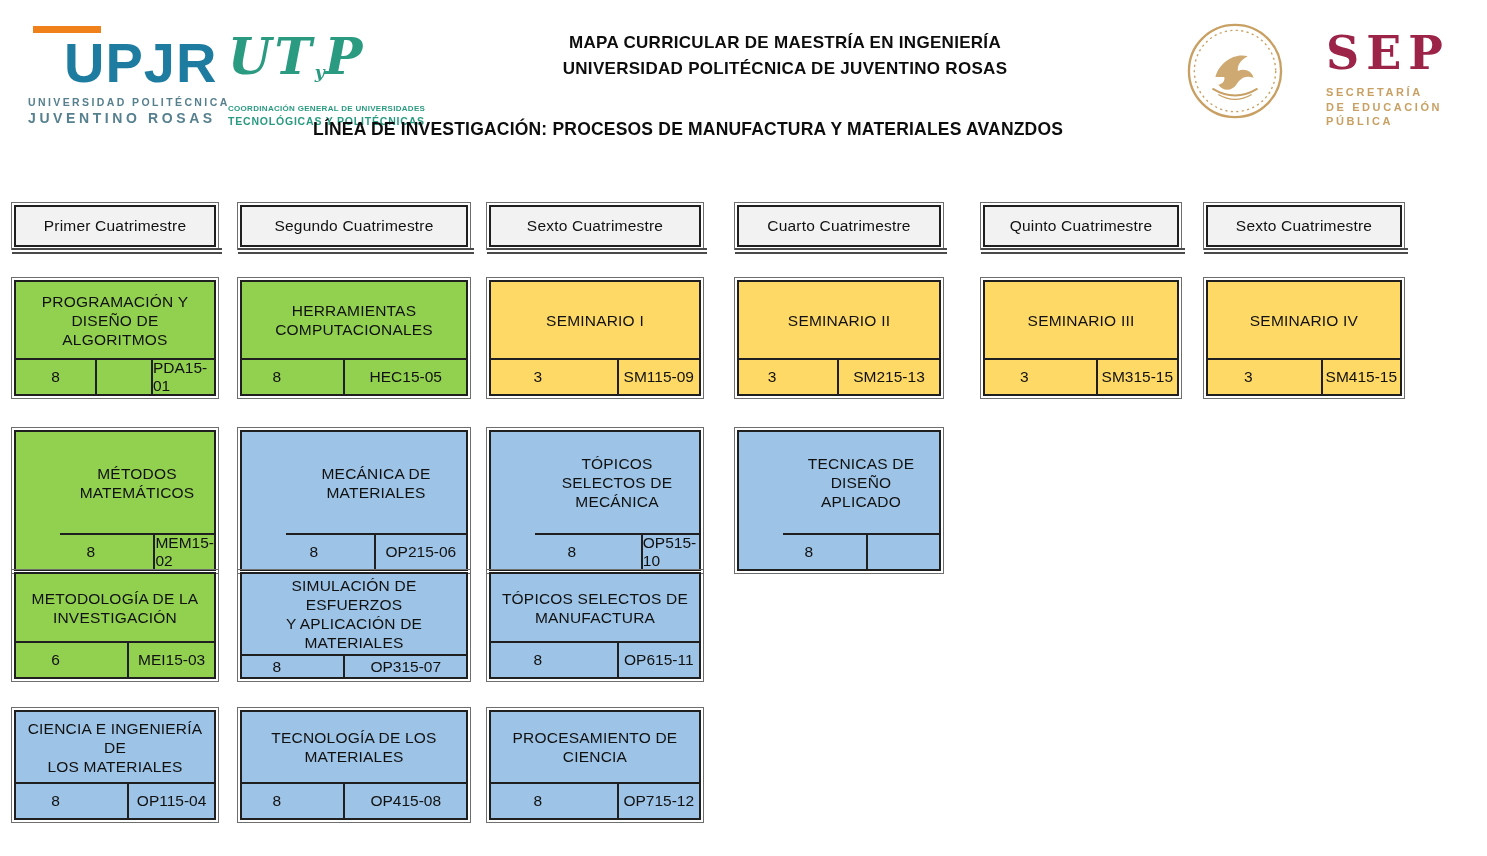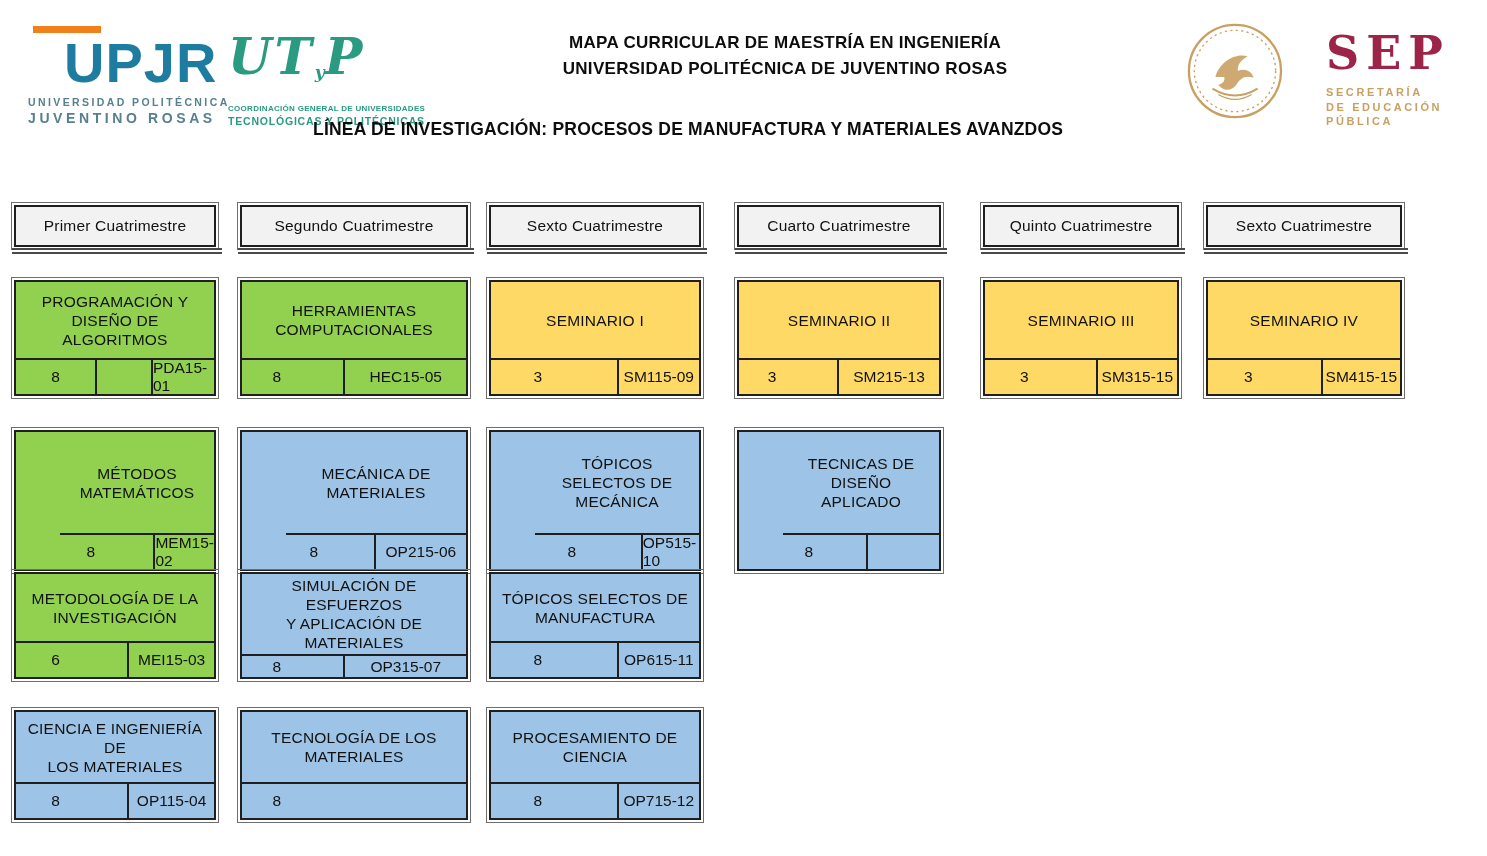--- a/index.html
+++ b/index.html
@@ -215,20 +215,21 @@
 
         <div class="cell code">OP315-07</div>
       </div>
     </div>
           <div class="card elective row-4">
       <div class="card-title">TECNOLOGÍA DE LOS
 MATERIALES</div>
       <div class="card-meta">
         <div class="cell credits">8</div>
 
+        <div class="cell code">OP415-08</div>
       </div>
     </div>
         </div>
     </div>
       <div class="column col-3">
       <div class="col-header">
         <span class="col-header-label">Sexto Cuatrimestre</span>
       </div>
       <div class="cards">
           <div class="card seminar row-1">

